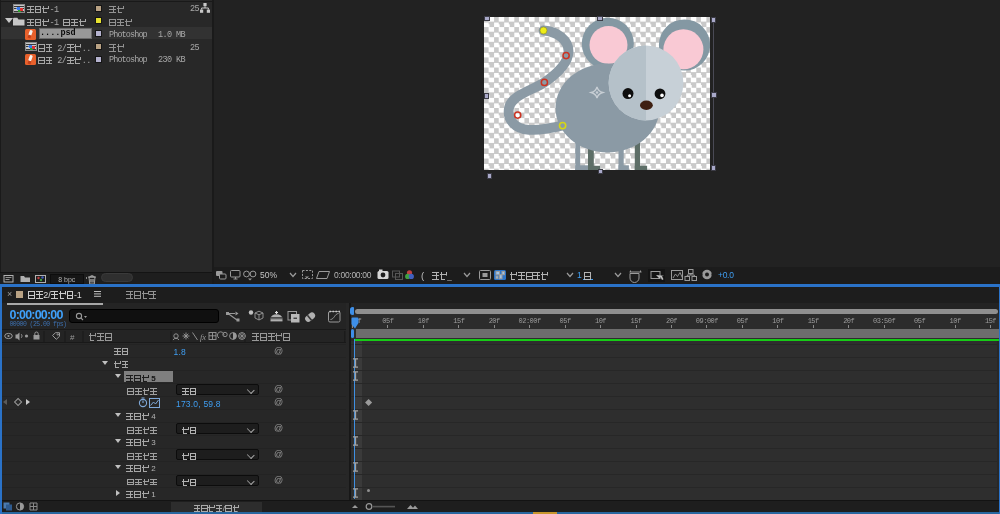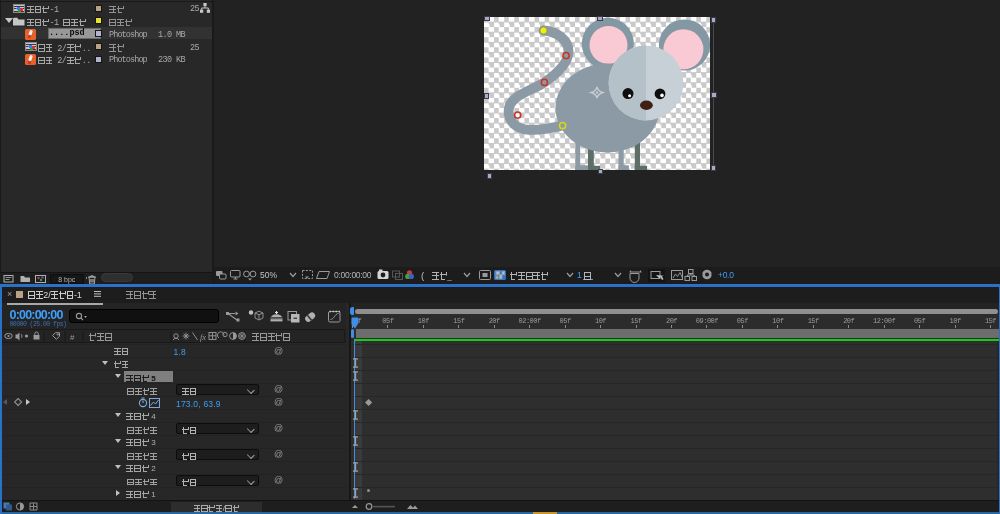--- a/index.html
+++ b/index.html
@@ -114,21 +114,21 @@
 
     <div class="abs" style="left:3.5px;top:17.5px;width:0;height:0;border-left:4px solid transparent;border-right:4px solid transparent;border-top:5px solid #c8c8c8"></div>
     <svg class="abs" width="12" height="9" viewBox="0 0 12 9" style="left:12px;top:16.5px">
         <path d="M0 1.5 L0 8.5 L11.5 8.5 L11.5 2.6 L5.5 2.6 L4.3 0.8 L0.8 0.8 Z" fill="#c6c6c6"></path>
       </svg>
     <div class="abs tt" style="left:25.5px;top:16.8px"><i class="k a"></i><i class="k b"></i><i class="k c"></i><span class="lat">-1&nbsp;</span><i class="k b"></i><i class="k a"></i><i class="k c"></i></div>
     <div class="abs chip" style="left:94px;top:17.3px;background:#e8e32f"></div>
     <div class="abs tt" style="left:108px;top:16.8px;color:#9b9b9b"><i class="k b"></i><i class="k a"></i><i class="k c"></i></div>
 
     <div class="abs psdic" style="left:24px;top:28.5px"></div>
-    <div class="abs" style="left:47px;top:27.5px;width:53px;height:11px;background:#989898;border:1px solid #6a6a6a;box-sizing:border-box;color:#0a0a0a;font-weight:bold;font-size:8.5px;line-height:9.5px;font-family:'Liberation Mono',monospace">....psd</div>
+    <div class="abs" style="left:38px;top:27.5px;width:53px;height:11px;background:#989898;border:1px solid #6a6a6a;box-sizing:border-box;color:#0a0a0a;font-weight:bold;font-size:8.5px;line-height:9.5px;font-family:'Liberation Mono',monospace">....psd</div>
     <div class="abs chip" style="left:94px;top:30px;background:#b5b3cf"></div>
     <div class="abs lat" style="left:108px;top:29.5px;letter-spacing:-0.9px">Photoshop</div>
     <div class="abs lat" style="left:157px;top:29.5px">1.0 MB</div>
 
     <div class="abs compic" style="left:24px;top:42px"></div>
     <div class="abs tt" style="left:36.5px;top:42.5px;width:53px;overflow:hidden"><i class="k b"></i><i class="k a"></i><span class="lat">&nbsp;2/</span><i class="k a"></i><i class="k c"></i><span class="lat">...</span></div>
     <div class="abs chip" style="left:94px;top:43px;background:#b9a284"></div>
     <div class="abs tt" style="left:108px;top:42.5px;color:#9b9b9b"><i class="k a"></i><i class="k c"></i></div>
     <div class="abs lat" style="left:188px;top:42.5px;width:10px;text-align:right">25</div>
 
@@ -343,21 +343,21 @@
   <span class="abs" style="left:14.5px;top:399.3px;width:4.2px;height:4.2px;background:#2b2b2b;border:1px solid #9a9a9a;transform:rotate(45deg)"></span>
   <span class="abs" style="left:25.5px;top:398.8px;width:0;height:0;border-top:3px solid transparent;border-bottom:3px solid transparent;border-left:4.5px solid #c8c8c8"></span>
   <svg class="abs" width="10" height="11" viewBox="0 0 10 11" style="left:138px;top:397.2px">
       <circle cx="5" cy="6" r="3.6" fill="none" stroke="#7fa8d8" stroke-width="1.1"></circle>
       <path d="M5 6 L5 3.4 M3.5 1 h3" stroke="#7fa8d8" stroke-width="1.1" fill="none"></path>
     </svg>
   <svg class="abs" width="11" height="10" viewBox="0 0 11 10" style="left:148.5px;top:397.8px">
       <rect x="0.5" y="0.5" width="10" height="9" fill="none" stroke="#7fa8d8" stroke-width="1"></rect>
       <path d="M1.5 7.5 L4.5 4 L6.5 6 L9.5 2" stroke="#7fa8d8" stroke-width="1" fill="none"></path>
     </svg>
-  <span class="abs bluev" style="left:176px;top:399.4px">173.0, 63.9</span>
+  <span class="abs bluev" style="left:176px;top:399.4px">173.0, 59.8</span>
   <span class="abs lk" style="left:274px;top:397.3px">@</span>
 
   <span class="abs trid" style="left:114.5px;top:413px"></span>
   <span class="abs tt" style="left:126px;top:411.2px"><i class="k a"></i><i class="k b"></i><i class="k c"></i><span style="font-size:8px">&nbsp;4</span></span>
 
   <span class="abs ft" style="left:127px;top:424.6px"><i class="k b"></i><i class="k a"></i><i class="k c"></i><i class="k a"></i></span>
   <div class="abs dd" style="left:175.5px;top:422.7px"><span style="position:relative;left:5px;top:1.4px"><i class="k c"></i><i class="k b"></i></span><span class="ddv"></span></div>
   <span class="abs lk" style="left:274px;top:423.2px">@</span>
 
   <span class="abs trid" style="left:114.5px;top:438.9px"></span>
@@ -405,21 +405,21 @@
   <span class="abs rl" style="left:691.9px;top:317.2px;width:30px">09:00f</span>
   <span class="abs" style="left:706.4px;top:324.8px;width:1px;height:3px;background:#8a8a8a"></span>
   <span class="abs rl" style="left:727.4px;top:317.2px;width:30px">05f</span>
   <span class="abs" style="left:741.9px;top:324.8px;width:1px;height:3px;background:#8a8a8a"></span>
   <span class="abs rl" style="left:762.8px;top:317.2px;width:30px">10f</span>
   <span class="abs" style="left:777.3px;top:324.8px;width:1px;height:3px;background:#8a8a8a"></span>
   <span class="abs rl" style="left:798.2px;top:317.2px;width:30px">15f</span>
   <span class="abs" style="left:812.8px;top:324.8px;width:1px;height:3px;background:#8a8a8a"></span>
   <span class="abs rl" style="left:833.7px;top:317.2px;width:30px">20f</span>
   <span class="abs" style="left:848.2px;top:324.8px;width:1px;height:3px;background:#8a8a8a"></span>
-  <span class="abs rl" style="left:869.1px;top:317.2px;width:30px">12:00f</span>
+  <span class="abs rl" style="left:869.1px;top:317.2px;width:30px">03:50f</span>
   <span class="abs" style="left:883.6px;top:324.8px;width:1px;height:3px;background:#8a8a8a"></span>
   <span class="abs rl" style="left:904.6px;top:317.2px;width:30px">05f</span>
   <span class="abs" style="left:919.1px;top:324.8px;width:1px;height:3px;background:#8a8a8a"></span>
   <span class="abs rl" style="left:940.1px;top:317.2px;width:30px">10f</span>
   <span class="abs" style="left:954.6px;top:324.8px;width:1px;height:3px;background:#8a8a8a"></span>
   <span class="abs rl" style="left:975.5px;top:317.2px;width:30px">15f</span>
   <span class="abs" style="left:990.0px;top:324.8px;width:1px;height:3px;background:#8a8a8a"></span>
   <div class="abs" style="left:351.2px;top:328.6px;width:648.8px;height:10.2px;background:#2d2d2d"></div>
   <div class="abs" style="left:355.5px;top:329.2px;width:643.5px;height:9px;background:#6d6d6d"></div>
   <div class="abs" style="left:355px;top:338.8px;width:645px;height:2.2px;background:#16cb16"></div>

